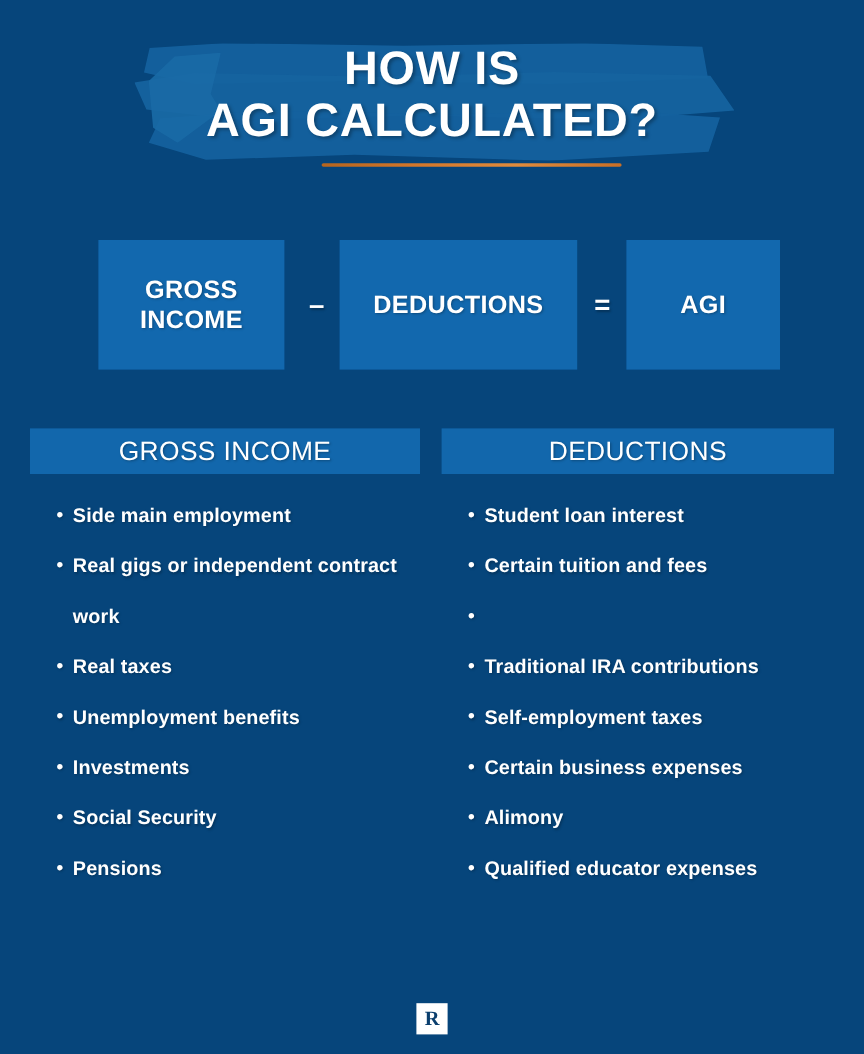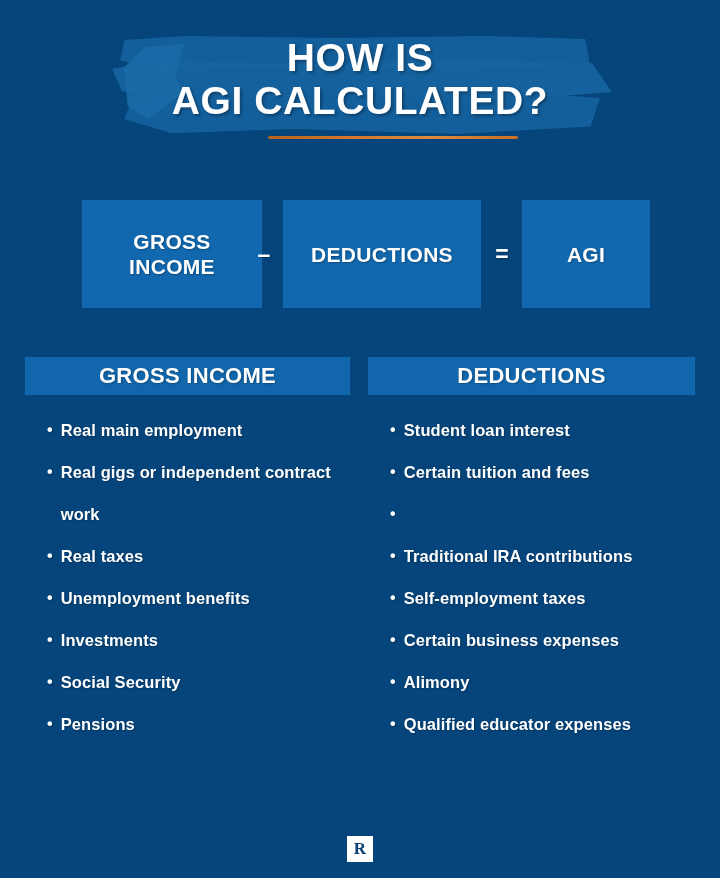--- a/index.html
+++ b/index.html
@@ -94,21 +94,21 @@
     align-items: center;
     justify-content: center;
     color: #fff;
     font-weight: bold;
     font-size: 21px;
     line-height: 25px;
     text-align: center;
     text-shadow: 1px 1px 2px rgba(0,0,0,.28);
     letter-spacing: .3px;
   }
-  .eq-box.gross  { left: 82px;  width: 180px; }
+  .eq-box.gross  { left: 82px;  width: 155px; }
   .eq-box.ded    { left: 283px; width: 198px; }
   .eq-box.agi    { left: 522px; width: 128px; }
   .eq-op {
     position: absolute;
     top: 0;
     height: 108px;
     display: flex;
     align-items: center;
     justify-content: center;
     color: #ffffff;
@@ -133,21 +133,21 @@
   .col.right { left: 368px; width: 327px; }
 
   .col-header {
     height: 38px;
     background: #1267ac;
     display: flex;
     align-items: center;
     justify-content: center;
     color: #ffffff;
     font-size: 22px;
-    font-weight: bold;
+    font-weight: normal;
     letter-spacing: .3px;
     text-shadow: 1px 1px 2px rgba(0,0,0,.28);
   }
   .bullet-list {
     list-style: none;
     margin: 0;
     padding: 14px 0 0 0;
   }
   .bullet-item {
     display: flex;
@@ -217,21 +217,21 @@
   <div class="eq-box agi">AGI</div>
 </div>
 
 <div class="columns">
 
   <div class="col left">
     <div class="col-header">GROSS INCOME</div>
     <ul class="bullet-list">
       <li class="bullet-item">
         <span class="bullet-dot">•</span>
-        <span class="bullet-text">Real main employment</span>
+        <span class="bullet-text">Side main employment</span>
       </li>
       <li class="bullet-item">
         <span class="bullet-dot">•</span>
         <span class="bullet-text">Real gigs or independent contract work</span>
       </li>
       <li class="bullet-item">
         <span class="bullet-dot">•</span>
         <span class="bullet-text">Real taxes</span>
       </li>
       <li class="bullet-item">

